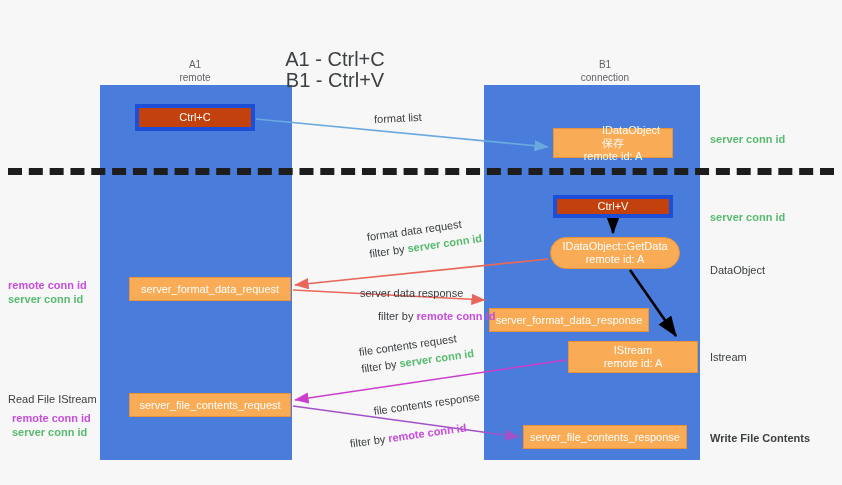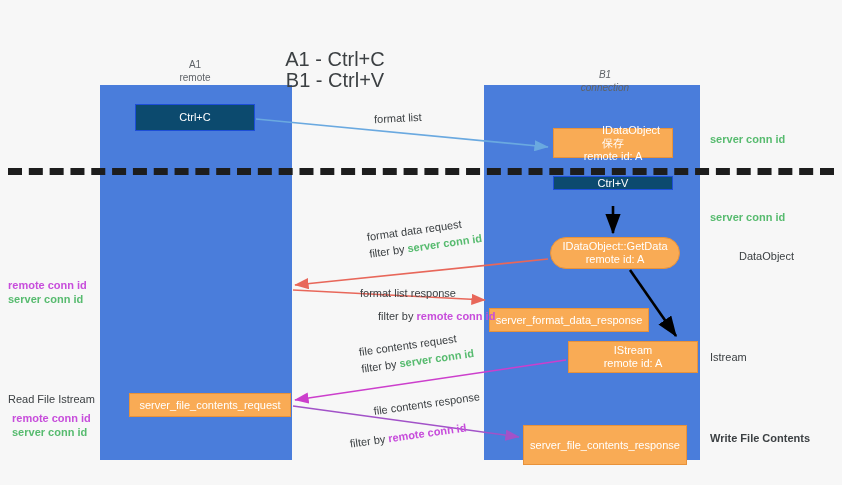--- a/index.html
+++ b/index.html
@@ -21,21 +21,21 @@
     white-space:pre-line;
     margin-top:41px;
   }
 
   
   .lane-head{
     text-align:center;font-size:10px;line-height:13px;color:#5f6368;
     white-space:pre-line;
   }
   #head-a{left:135px;top:58px;width:120px;}
-  #head-b{left:545px;top:68px;width:120px;font-style:italic;}
+  #head-b{left:545px;top:58px;width:120px;}
 
   
   .lane{background:#4a7ddb;}
   #lane-a{left:100px;top:85px;width:192px;height:375px;}
   #lane-b{left:484px;top:85px;width:216px;height:375px;}
 
   
   #sep{
     left:8px;top:168px;width:826px;height:0;
     border-top:7px dashed #1d1d1d;
@@ -43,44 +43,44 @@
 
   
   .node{
     box-sizing:border-box;
     display:flex;flex-direction:column;
     align-items:center;justify-content:center;
     color:#ffffff;font-size:11px;line-height:13px;
     text-align:center;white-space:pre-line;
     padding:3px 6px;
   }
-  .node.green{background:#0c4a6e;border:1px solid #1d4ed8;text-align:center;}
+  .node.green{background:#c2410c;border:4px solid #1d4ed8;text-align:center;}
   .node.orange{background:#f9ab55;border:1px solid #e8923a;}
 
   #n-ctrlc{left:135px;top:104px;width:120px;height:27px;}
   #n-save{left:553px;top:128px;width:120px;height:30px;}
-  #n-ctrlv{left:553px;top:176px;width:120px;height:14px;}
+  #n-ctrlv{left:553px;top:195px;width:120px;height:23px;}
   #n-getdata{left:550px;top:237px;width:130px;height:32px;border-radius:16px;}
   #n-istream{left:568px;top:341px;width:130px;height:32px;}
   #n-fdreq{left:129px;top:277px;width:162px;height:24px;}
   #n-fdres{left:489px;top:288px;width:160px;height:24px;margin-top:20px;}
   #n-fcreq{left:129px;top:393px;width:162px;height:24px;}
-  #n-fcres{left:523px;top:425px;width:164px;height:40px;}
+  #n-fcres{left:523px;top:425px;width:164px;height:24px;}
 
   
   .glyph-stack{position:relative;display:inline-block;}
   .glyph-stack .g2{position:absolute;left:0;top:0;text-align:right;}
 
   
   .ann{font-size:11px;line-height:14px;color:#3c4043;}
   .ann.green{color:#57bb6f;font-weight:bold;}
   .ann.purple{color:#c74ddb;font-weight:bold;}
   #a-server1{left:710px;top:132px;}
   #a-server2{left:710px;top:210px;}
-  #a-dataobject{left:710px;top:249px;margin-left:29px;}
+  #a-dataobject{left:710px;top:263px;}
   #a-istream{left:710px;top:350px;}
   #a-writefile{left:710px;top:431px;font-weight:bold;}
 
   
   #l-conn1{left:8px;top:278px;text-align:left;}
   #l-read{left:8px;top:392px;}
   #l-conn2{left:12px;top:411px;}
   .stack2{line-height:14px;}
 
   
@@ -167,20 +167,23 @@
   <div class="abs node orange" id="n-getdata">
     <span>IDataObject::GetData
 remote id: A</span>
   </div>
 
   <div class="abs node orange" id="n-istream">
     <span>IStream
 remote id: A</span>
   </div>
 
+  <div class="abs node orange" id="n-fdreq">
+    <span>server_format_data_request</span>
+  </div>
 
   <div class="abs node orange" id="n-fdres">
     <span>server_format_data_response</span>
   </div>
 
   <div class="abs node orange" id="n-fcreq">
     <span>server_file_contents_request</span>
   </div>
 
   <div class="abs node orange" id="n-fcres">
@@ -191,21 +194,21 @@
 
   <div class="abs elabel" id="e-fdreq">
     <div>format data request</div>
     <div class="el2">
       <span>filter by</span>
       <span class="green">server conn id</span>
     </div>
   </div>
 
   <div class="abs elabel" id="e-fdres">
-    <div>format list response</div>
+    <div>server data response</div>
     <div class="el2">
       <span>filter by</span>
       <span class="purple">remote conn id</span>
     </div>
   </div>
 
   <div class="abs elabel" id="e-fcreq">
     <div>file contents request</div>
     <div class="el2">
       <span>filter by</span>
@@ -225,20 +228,20 @@
   <div class="abs ann green" id="a-server2">server conn id</div>
   <div class="abs ann" id="a-dataobject">DataObject</div>
   <div class="abs ann" id="a-istream">Istream</div>
   <div class="abs ann" id="a-writefile">Write File Contents</div>
 
   <div class="abs stack2" id="l-conn1">
     <div class="ann purple">remote conn id</div>
     <div class="ann green">server conn id</div>
   </div>
 
-  <div class="abs ann" id="l-read">Read File Istream</div>
+  <div class="abs ann" id="l-read">Read File IStream</div>
 
   <div class="abs stack2" id="l-conn2">
     <div class="ann purple">remote conn id</div>
     <div class="ann green">server conn id</div>
   </div>
 
 </div>
 
 </body></html>

